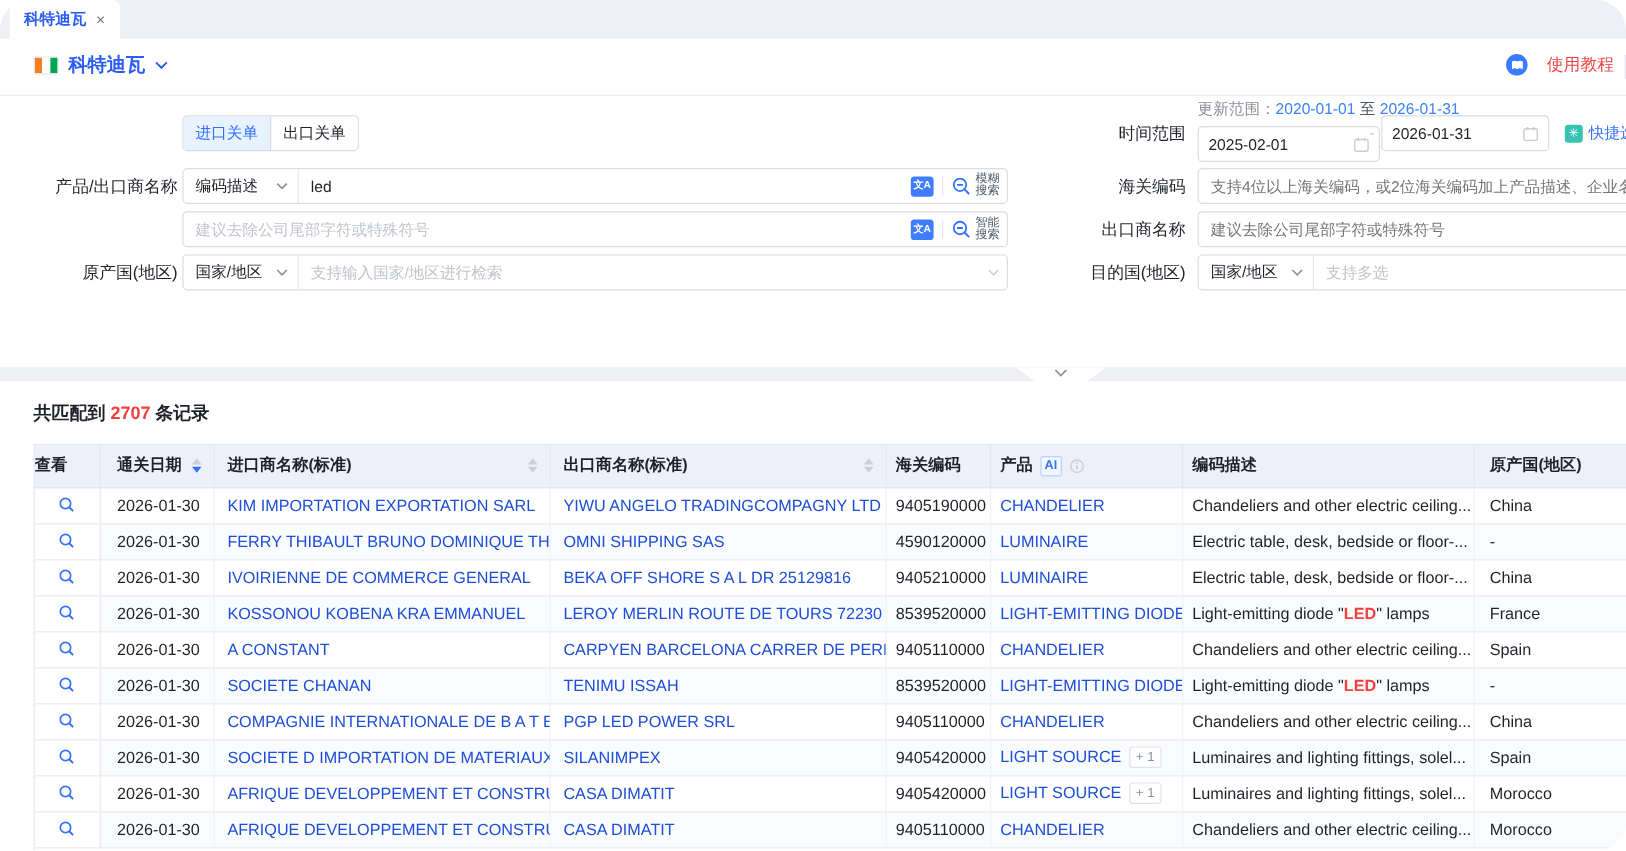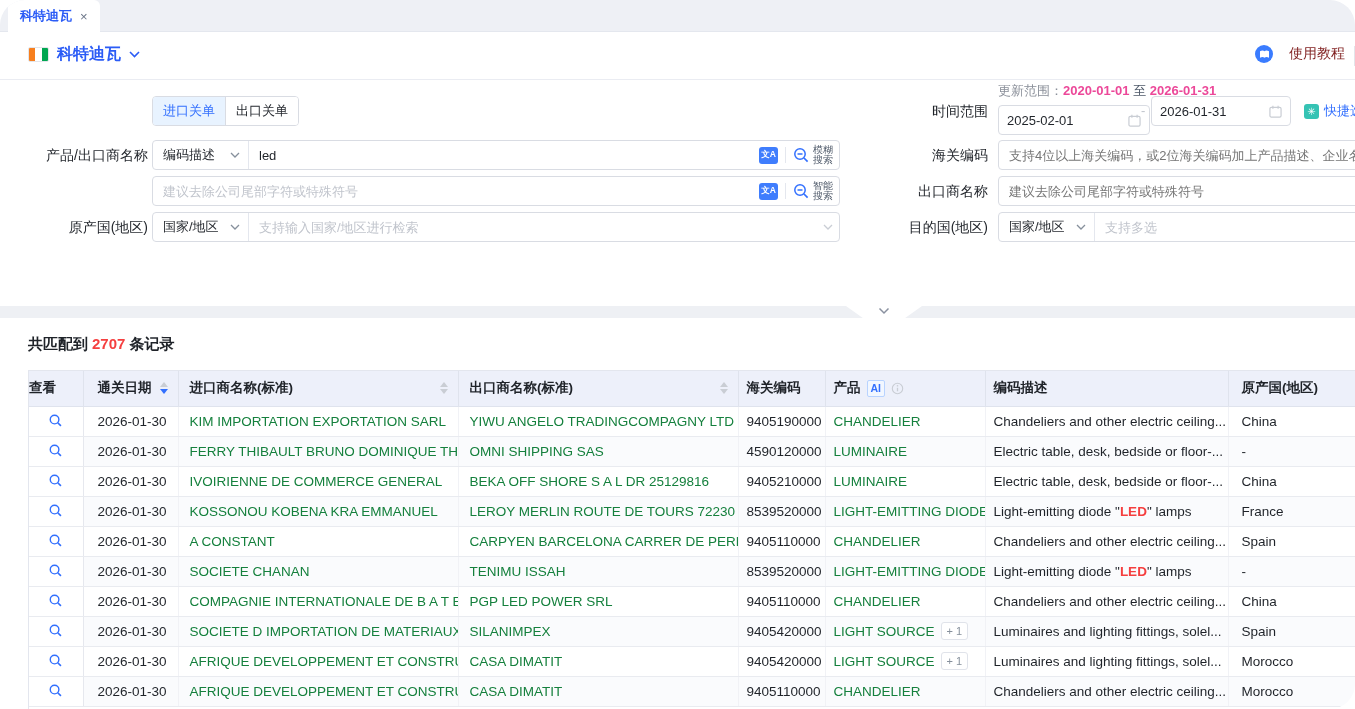--- a/index.html
+++ b/index.html
@@ -13,30 +13,30 @@
          display:flex; align-items:center; gap:8px; }
   .tab-label { color:#2b5cf6; font-size:13px; font-weight:bold; }
   .tab-close { color:#6b7588; font-size:13px; cursor:pointer; line-height:1; }
 
   
   .appheader { position:absolute; top:32px; left:0; right:0; height:48px; background:#fff; border-bottom:1px solid #eaecf2; }
   .country { position:absolute; left:28px; top:12px; display:flex; align-items:center; gap:8px; cursor:pointer; }
   .flag { width:21px; height:15px; border:1px solid #e3e5ea; border-radius:2px; overflow:hidden; display:flex; }
   .flag i { flex:1; } .flag i:nth-child(1){background:#f77f1e;} .flag i:nth-child(2){background:#fff;} .flag i:nth-child(3){background:#00a651;}
   .country-name { color:#2b5cf6; font-size:16px; font-weight:bold; }
-  .tutorial { position:absolute; right:10px; top:13px; display:flex; align-items:center; gap:16px; color:#7f1d1d; font-size:14px; cursor:pointer;padding-left:48px; }
+  .tutorial { position:absolute; right:10px; top:13px; display:flex; align-items:center; gap:16px; color:#ef4444; font-size:14px; cursor:pointer;padding-left:48px; }
   .tut-icon { width:18px; height:18px; border-radius:50%; background:#3a7cff; display:flex; align-items:center; justify-content:center; }
   .hdr-enddiv { position:absolute; right:0; top:14px; width:1px; height:20px; background:#e3e5ea; }
 
   
   .filter { position:absolute; top:80px; left:0; right:0; height:226px; background:#fff; }
   .flabel { position:absolute; height:30px; line-height:30px; font-size:14px; color:#1f2329; text-align:right; }
   .ctrl { position:absolute; height:30px; }
   .update-range { position:absolute; left:998px; top:2px; font-size:13px; color:#8a8f99; }
-  .update-range b { color:#ec4899; font-weight:bold; }
+  .update-range b { color:#3b82f6; font-weight:normal; }
   .update-range .zhi { color:#4e5969; }
 
   .toggle { display:flex; border:1px solid #d9dce3; border-radius:4px; overflow:hidden; height:30px; }
   .seg { min-width:68px; padding:0 10px; line-height:28px; font-size:13px; color:#1f2329; background:#fff; text-align:center; cursor:pointer; }
   .seg + .seg { border-left:1px solid #d9dce3; }
   .seg.sel { background:#e8f3ff; color:#3370fe; border-color:#e8f3ff; }
 
   .dateinput { display:flex; align-items:center; border:1px solid #d9dce3; border-radius:4px; background:#fff; padding:0 8px; }
   .dateinput input { flex:1; border:0; outline:0; font-size:13px; color:#1f2329; background:transparent; width:90px; font-family:inherit; }
   .dash { position:absolute; color:#c0c4cc; line-height:30px; font-size:13px; }
@@ -86,21 +86,21 @@
   td.c-imp, th.c-imp, td.c-exp, th.c-exp { padding-left:11px; }
   td.c-origin, th.c-origin { padding-left:13px; }
   .th-flex { display:flex; align-items:center; gap:6px; }
   .sorters { display:flex; flex-direction:column; align-items:center; margin-left:auto; padding-right:2px; }
   .car { width:0; height:0; border-left:4px solid transparent; border-right:4px solid transparent; }
   .car.up { border-bottom:5px solid #c9cdd4; margin-bottom:2px; }
   .car.down { border-top:5px solid #c9cdd4; }
   .car.down.act { border-top-color:#3370fe; }
   .ai-badge { color:#3370fe; border:1px solid #b8d3ff; background:#f2f7ff; font-size:10.5px; font-weight:bold;
               border-radius:2px; padding:0 3px; line-height:15px; height:17px; }
-  a.cell-link { color:#15803d; text-decoration:none; cursor:pointer; }
+  a.cell-link { color:#1d4ed8; text-decoration:none; cursor:pointer; }
   .plus-badge { display:inline-block; margin-left:6px; font-size:11px; color:#86909c; border:1px solid #e0e3ea;
                 border-radius:3px; padding:0 5px; line-height:16px; background:#fff; vertical-align:1px; }
   .view-btn { display:inline-flex; cursor:pointer; padding-top:2px; }
   .red { color:#f53f3f; font-weight:bold; }
 </style>
 </head>
 <body>
 
 <div class="page">
 

